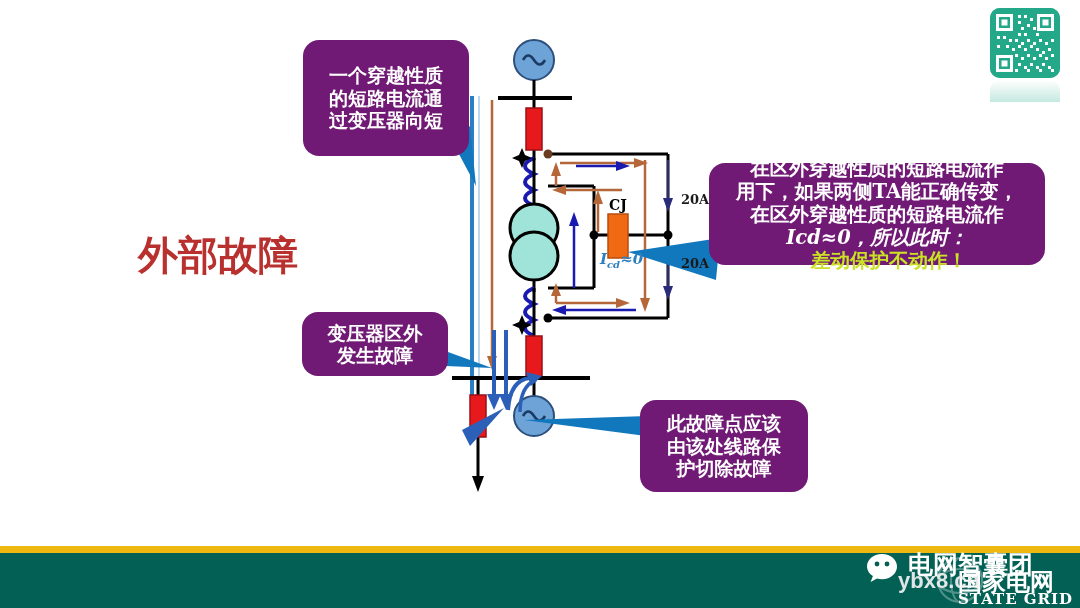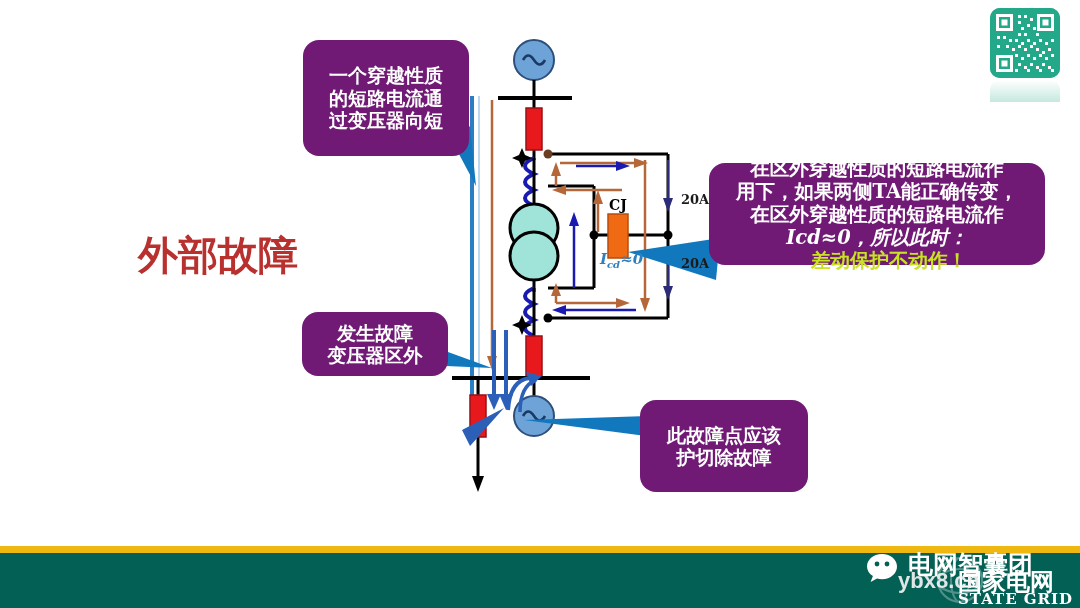--- a/index.html
+++ b/index.html
@@ -181,26 +181,27 @@
 
   <div class="callout" style="left:709px;top:163px;width:336px;height:102px;font-size:19.5px;">
     <div>在区外穿越性质的短路电流作</div>
     <div>用下，如果两侧TA能正确传变，</div>
     <div>在区外穿越性质的短路电流作</div>
     <div class="hl-ital">Icd≈0，所以此时：</div>
     <div class="hl-yellow">差动保护不动作！</div>
   </div>
 
   <div class="callout" style="left:302px;top:312px;width:146px;height:64px;font-size:19px;">
+    <div>变压器区外</div>
     <div>发生故障</div>
-    <div>变压器区外</div>
   </div>
 
   <div class="callout" style="left:640px;top:400px;width:168px;height:92px;font-size:19px;">
     <div>此故障点应该</div>
+    <div>由该处线路保</div>
     <div>护切除故障</div>
   </div>
 
   <div class="lbl lbl-cj" style="left:609px;top:197px;">CJ</div>
 
   <div class="lbl lbl-20a" style="left:681px;top:192px;">20A</div>
 
   <div class="lbl lbl-20a" style="left:681px;top:256px;">20A</div>
 
   <div class="lbl lbl-icd" style="left:600px;top:250px;">

